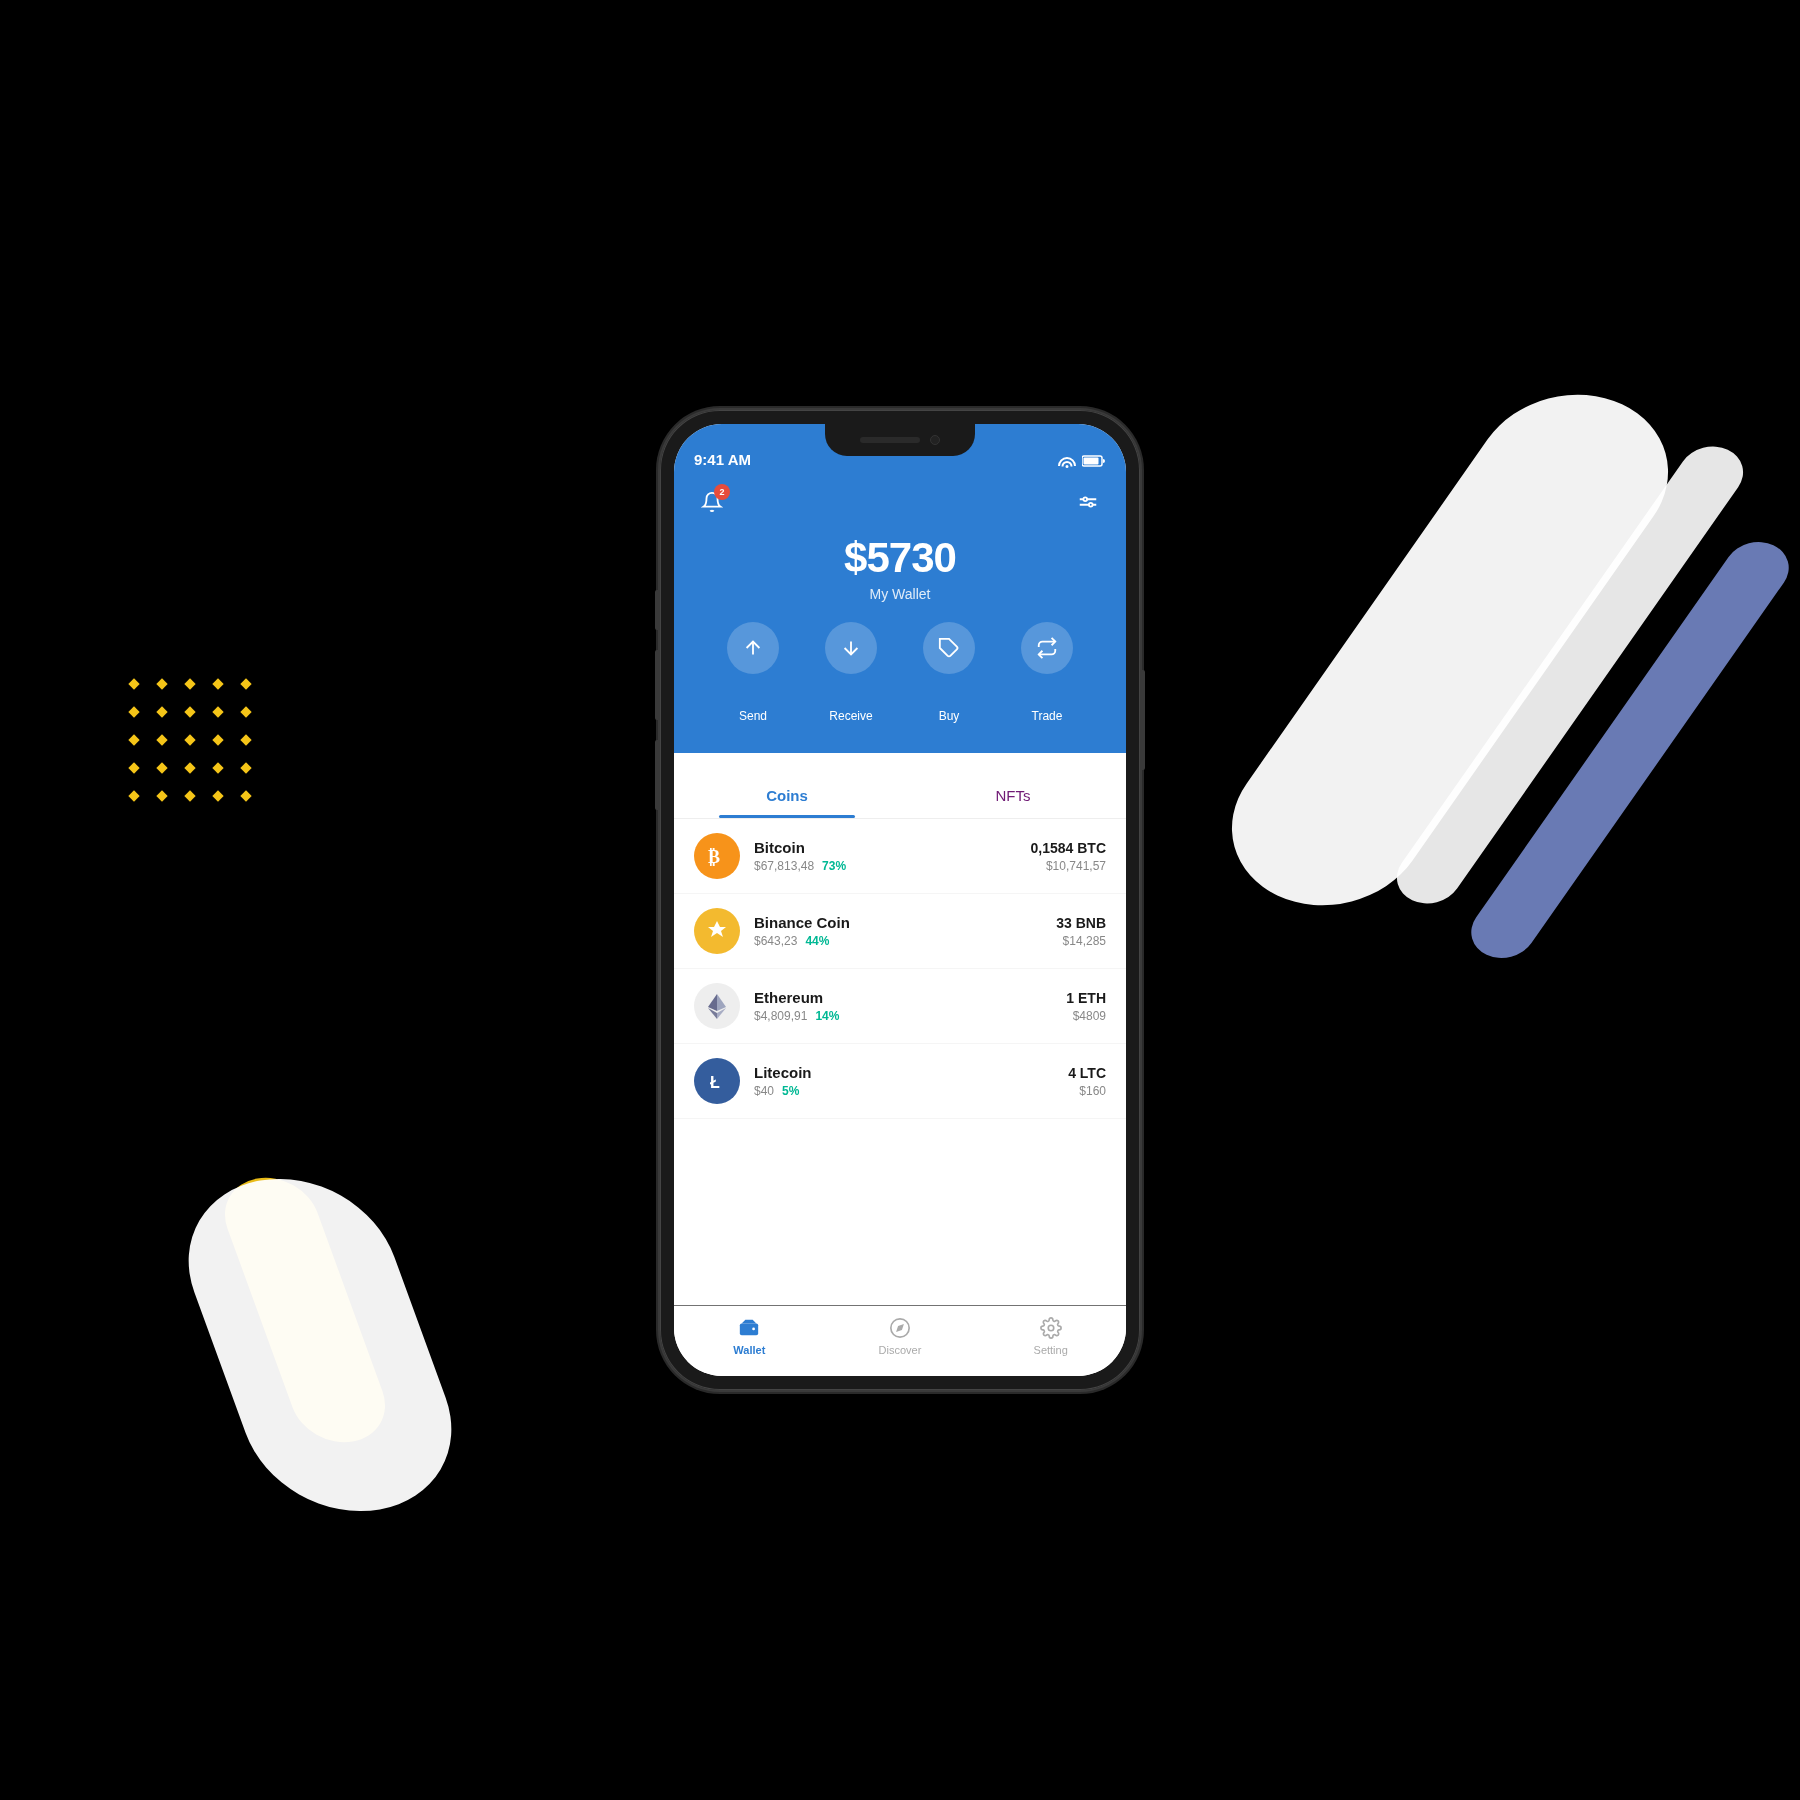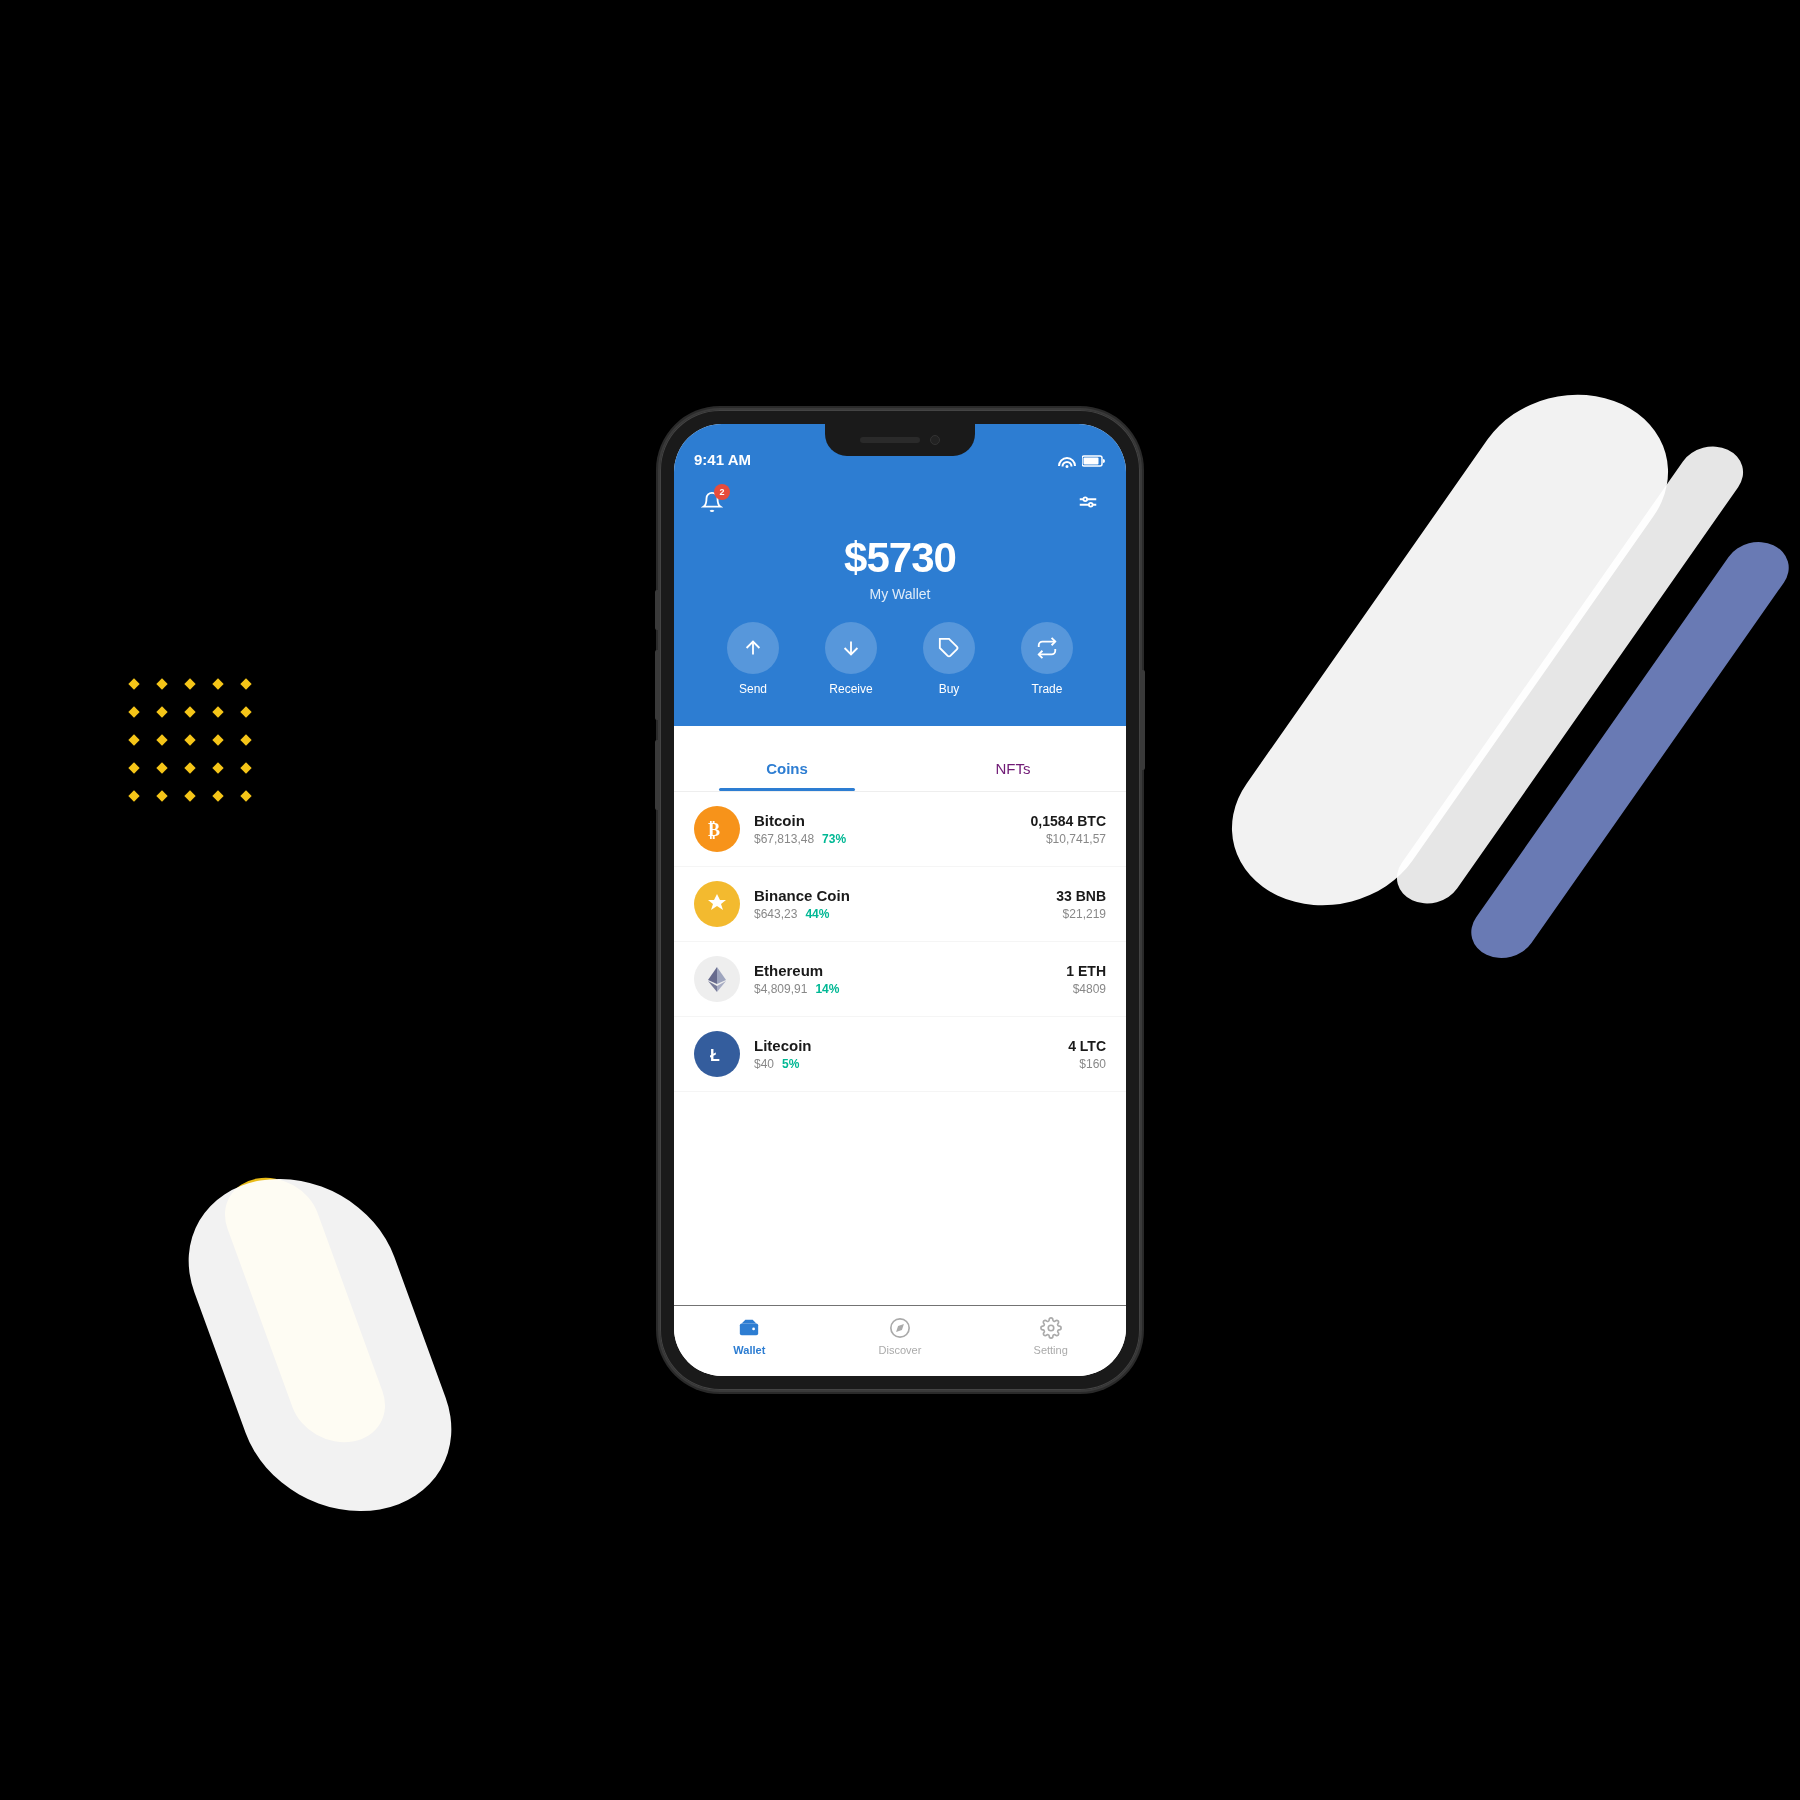--- a/index.html
+++ b/index.html
@@ -281,20 +281,21 @@
       height: 52px;
       border-radius: 50%;
       background: rgba(255,255,255,0.2);
       display: flex;
       align-items: center;
       justify-content: center;
     }
     .action-label {
       font-size: 12px;
       color: white;
+      margin-top: 27px;
     }
 
     
     .tabs {
       display: flex;
       background: white;
       border-bottom: 1px solid #eee;
     }
     .tab {
       flex: 1;
@@ -597,21 +598,21 @@
           </div>
           <div class="coin-info">
             <div class="coin-name">Binance Coin</div>
             <div class="coin-price-row">
               <span class="coin-price">$643,23</span>
               <span class="coin-change">44%</span>
             </div>
           </div>
           <div class="coin-balance">
             <div class="coin-amount">33 BNB</div>
-            <div class="coin-value">$21,219</div>
+            <div class="coin-value">$14,285</div>
           </div>
         </div>
 
         <div class="coin-item">
           <div class="coin-icon eth">
             <svg width="22" height="26" viewBox="0 0 22 26" fill="none">
               <polygon points="11,1 11,18 20,14" fill="#8a92b2" opacity="0.8"></polygon>
               <polygon points="11,1 11,18 2,14" fill="#454a75" opacity="0.8"></polygon>
               <polygon points="11,20 20,15 11,26" fill="#8a92b2" opacity="0.7"></polygon>
               <polygon points="11,20 2,15 11,26" fill="#454a75" opacity="0.7"></polygon>

